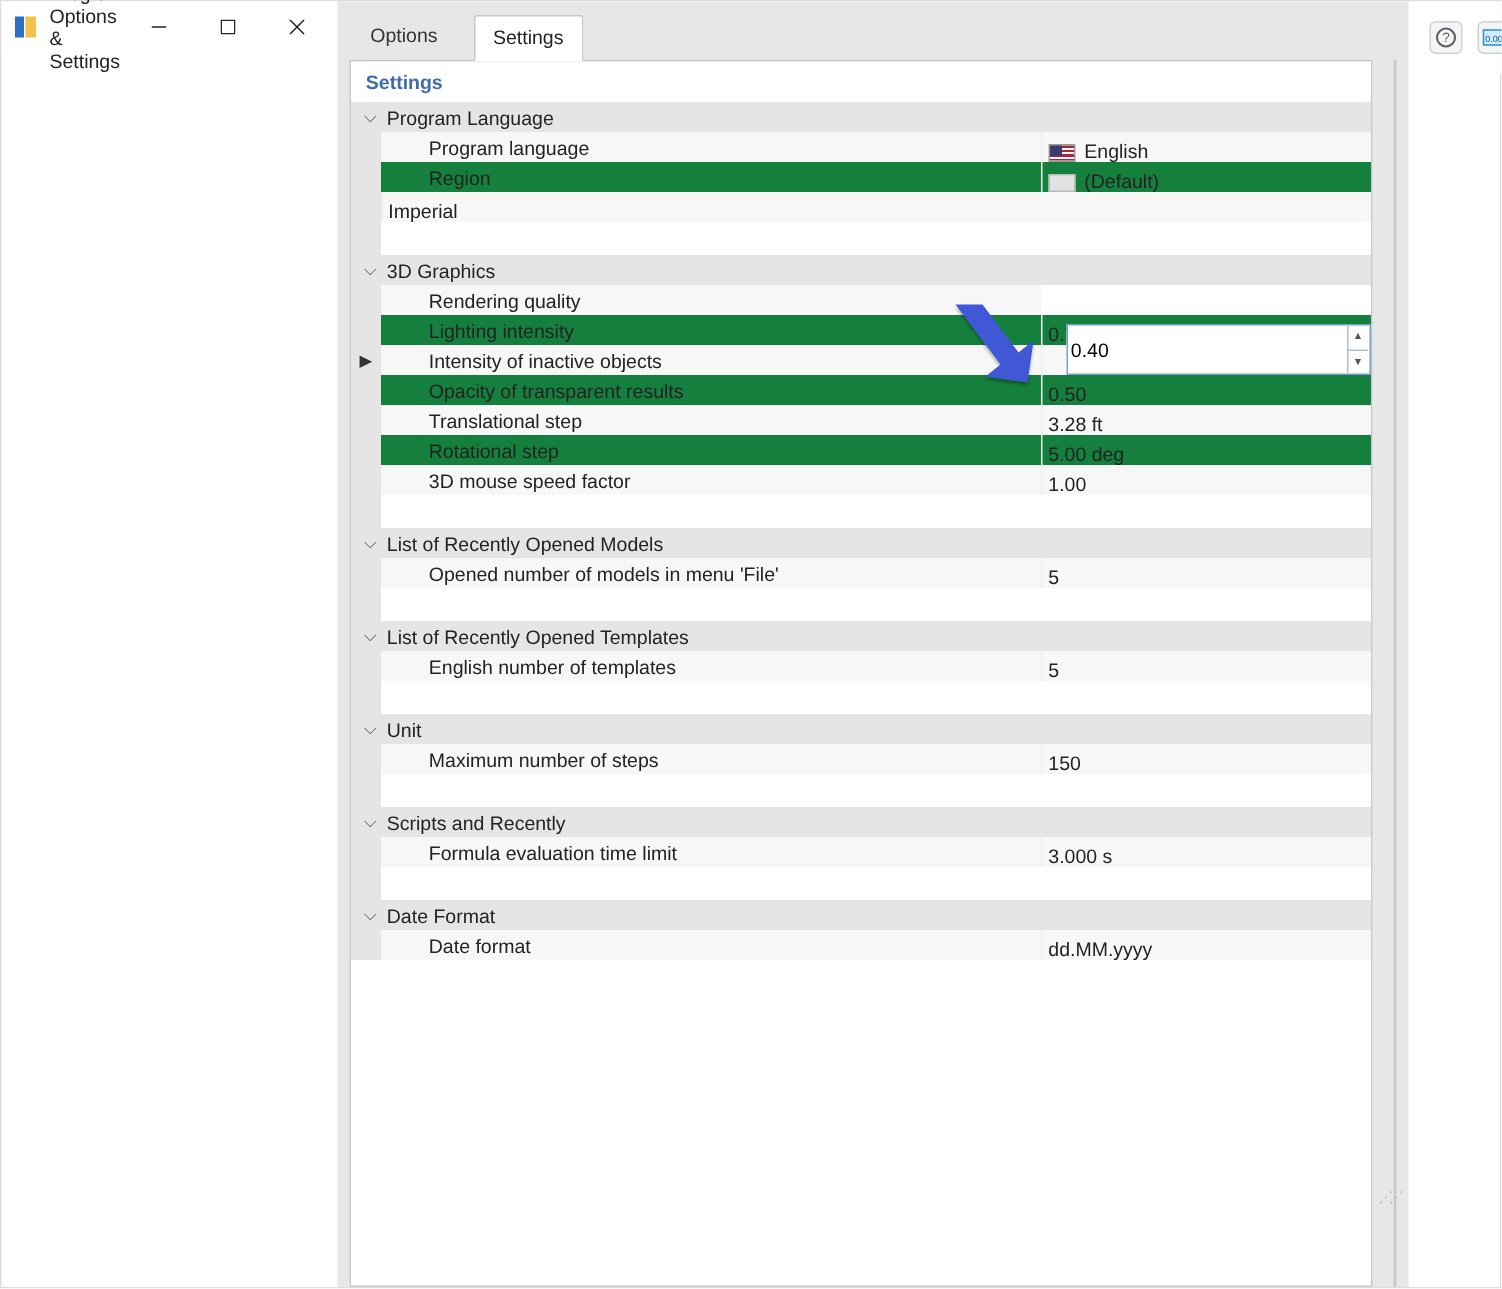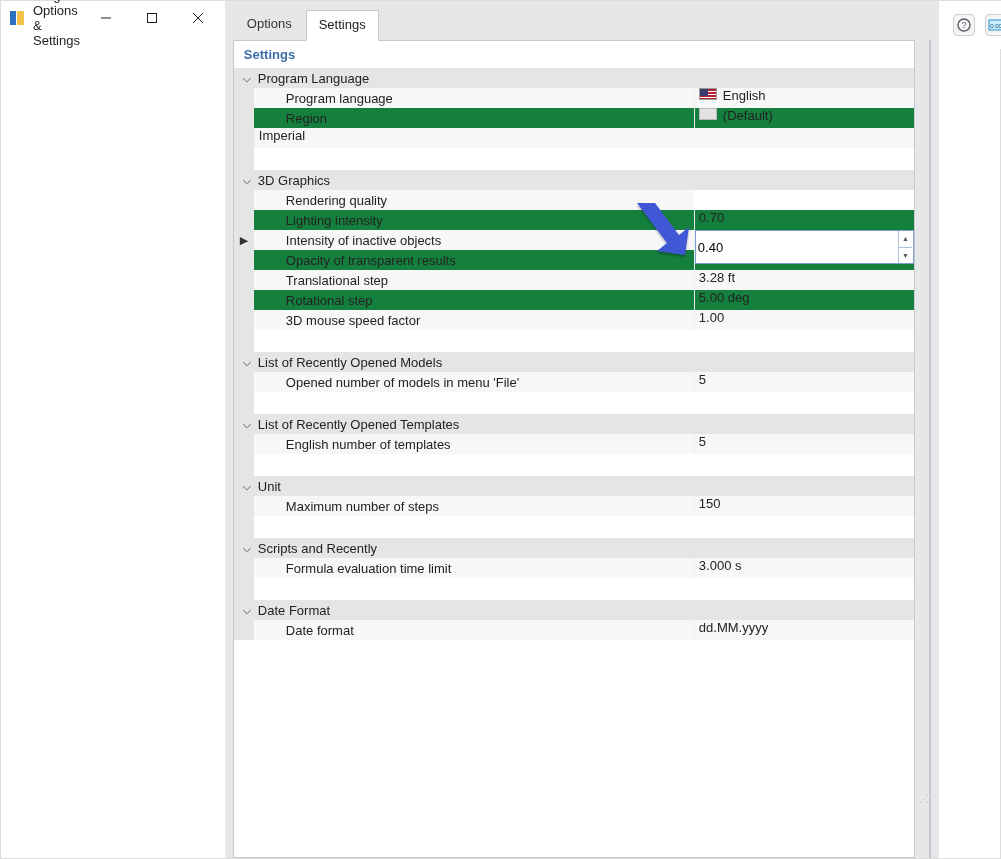--- a/index.html
+++ b/index.html
@@ -5,57 +5,57 @@
   * { box-sizing: border-box; }
   html, body { margin:0; padding:0; font-family: "Segoe UI", Tahoma, sans-serif; font-size:13px; color:#222; background:#fff; }
   .window { width:1001px; height:859px; display:flex; flex-direction:row; background:#fff; border:1px solid #ddd; }
   .titlebar { height:34px; display:flex; align-items:center; padding:0 4px 0 8px; background:#fff; }
   .titlebar .app-icon { width:16px; height:16px; margin-right:8px; }
   .titlebar .title-text { flex:1; color:#222; }
   .win-btn { width:46px; height:30px; display:flex; align-items:center; justify-content:center; color:#222; }
   .win-btn svg { width:10px; height:10px; }
   .client { flex:1; background:#e6e7e8; padding:8px 8px 0 8px; display:flex; flex-direction:column; position:relative; }
 
-  .tabbar { display:flex; gap:2px; margin-left:2px; }
+  .tabbar { display:flex; gap:12px; margin-left:2px; }
   .tab { padding:6px 12px 8px 12px; color:#222; cursor:default; position:relative; top:1px; }
   .tab.active { background:#fff; border:1px solid #c6c8cb; border-bottom-color:#fff; border-radius:2px 2px 0 0; }
   .tab.inactive { color:#333; }
 
   .panels { flex:1; display:flex; gap:14px; background:transparent; }
   .grid-panel { width:682px; background:#fff; border:1px solid #c6c8cb; display:flex; flex-direction:column; overflow:hidden; }
   .side-panel { flex:1; background:#fff; border:1px solid #c6c8cb; }
 
   .panel-header { padding:6px 10px; color:#3d6ea8; font-weight:600; background:#fff; }
 
   .rows { flex:1; overflow:auto; }
   .section-row { display:flex; align-items:center; height:20px; background:#e5e5e5; padding-left:6px; }
   .section-row .chev { width:14px; text-align:center; color:#555; font-size:11px; }
   .section-title { margin-left:4px; color:#222;}
 
   .prop-row { display:flex; align-items:stretch; height:20px; }
   .prop-row .gutter { width:20px; background:#e5e5e5; display:flex; align-items:center; justify-content:center; font-size:11px; color:#333; }
   .prop-row .col-label { width:440px; padding-left:32px; display:flex; align-items:center; }
-  .prop-row .col-value { flex:1; padding-left:4px; display:flex; align-items:flex-start; border-left:1px solid #eceded; }
+  .prop-row .col-value { flex:1; padding-left:4px; display:flex; align-items:flex-end; border-left:1px solid #eceded; }
 
   .prop-row:nth-child(odd) .col-label,
   .prop-row:nth-child(odd) .col-value { background:#f7f7f7; }
   .prop-row:nth-child(even) .col-label,
   .prop-row:nth-child(even) .col-value { background:#fff; }
 
   .prop-row.alt .col-label, .prop-row.alt .col-value { background:#f7f7f7; }
   .prop-row.plain .col-label, .prop-row.plain .col-value { background:#15803d; }
   .spacer-row { height:22px; display:flex; }
   .spacer-row .gutter { width:20px; background:#e5e5e5; }
   .spacer-row .rest { flex:1; background:#fff; }
 
   .flag-us { display:inline-block; width:18px; height:12px; background:linear-gradient(#b22234 0 15%,#fff 15% 30%,#b22234 30% 45%,#fff 45% 60%,#b22234 60% 75%,#fff 75% 90%,#b22234 90% 100%); position:relative; margin-right:6px; border:1px solid #999;}
   .flag-us::before{content:"";position:absolute;left:0;top:0;width:8px;height:7px;background:#3c3b6e;}
   .flag-blank { display:inline-block; width:18px; height:12px; background:#e2e2e2; margin-right:6px; border:1px solid #bbb;}
 
-  .spinner-cell { border:1px solid #7a9fcf; background:#fff; height:100%; width:100%; display:flex; align-items:center; padding:16px 2px; position:relative; }
+  .spinner-cell { border:1px solid #7a9fcf; background:#fff; height:100%; width:100%; display:flex; align-items:center; padding:16px 2px; position:relative;margin-left:16px; }
   .spinner-cell input { border:none; outline:none; font:inherit; width:100%; background:transparent; padding:0; }
   .spin-btns { position:absolute; right:1px; top:0; bottom:0; width:14px; display:flex; flex-direction:column; }
   .spin-btns div{ flex:1; display:flex; align-items:center; justify-content:center; font-size:7px; color:#555; border-left:1px solid #aac0dc; }
   .spin-btns div:first-child{border-bottom:1px solid #aac0dc;}
 
   
   .arrow-annot { position:absolute; left:402px; top:198px; pointer-events:none; }
 
   .footer { height:48px; display:flex; align-items:center; padding:0 14px; background:#fff; gap:10px; }
   .footer .tool-icon { width:22px; height:22px; border:1px solid #ced1d4; border-radius:4px; display:flex; align-items:center; justify-content:center; background:#f4f5f6;}

